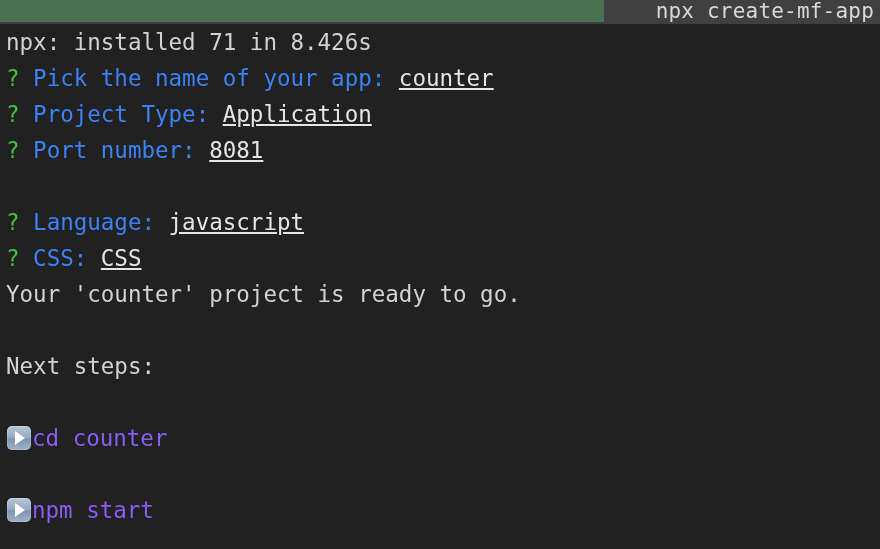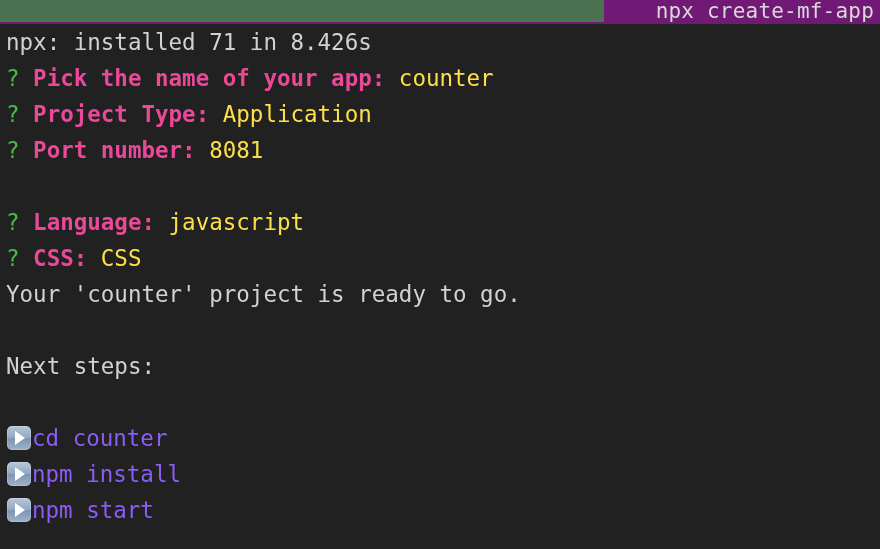--- a/index.html
+++ b/index.html
@@ -22,21 +22,21 @@
     overflow: hidden;
   }
 
   
   #titlebar {
     position: absolute;
     top: 0;
     left: 0;
     width: 880px;
     height: 24px;
-    background: #701a75;
+    background: #404040;
   }
   #titlebar-fill {
     position: absolute;
     top: 0;
     left: 0;
     width: 604px;
     height: 22px;
     background: #4a7150;
   }
   #titlebar-title {
@@ -69,25 +69,26 @@
     font-size: 22.5px;
     white-space: pre;
     color: #d2d2d2;
     letter-spacing: 0px;
   }
 
   .tok-q {          
     color: #41c141;
   }
   .tok-prompt {     
-    color: #ec4899;
-    font-weight: bold;
+    color: #3b82f6;
+    font-weight: normal;
   }
   .tok-answer {     
-    color: #fde047;
+    color: #e5e5e5;
+    text-decoration: underline;
   }
   .tok-plain {
     color: #d2d2d2;
   }
 
   
   .play-icon {
     display: inline-block;
     position: relative;
     width: 26px;
@@ -143,18 +144,17 @@
     <div class="line" style="top:216px;"><span class="tok-q">?</span><span class="tok-plain"> </span><span class="tok-prompt">CSS:</span><span class="tok-plain"> </span><span class="tok-answer">CSS</span></div>
 
     <div class="line" style="top:180px;"><span class="tok-q">?</span><span class="tok-plain"> </span><span class="tok-prompt">Language:</span><span class="tok-plain"> </span><span class="tok-answer">javascript</span></div>
 
     <div class="line" style="top:252px;text-align:right;">Your 'counter' project is ready to go.</div>
 
     <div class="line" style="top:324px;">Next steps:</div>
 
     <div class="line" style="top:396px;"><span class="play-icon"><span class="box"></span><span class="tri"></span></span><span class="cmd-text">cd counter</span></div>
 
-    <div class="line" style="top:432px;"><span class="play-icon"><span class="box"></span><span class="tri"></span></span><span class="cmd-text">npm install</span></div>
 
     <div class="line" style="top:468px;"><span class="play-icon"><span class="box"></span><span class="tri"></span></span><span class="cmd-text">npm start</span></div>
 
   </div>
 </div>
 
 </body></html>

